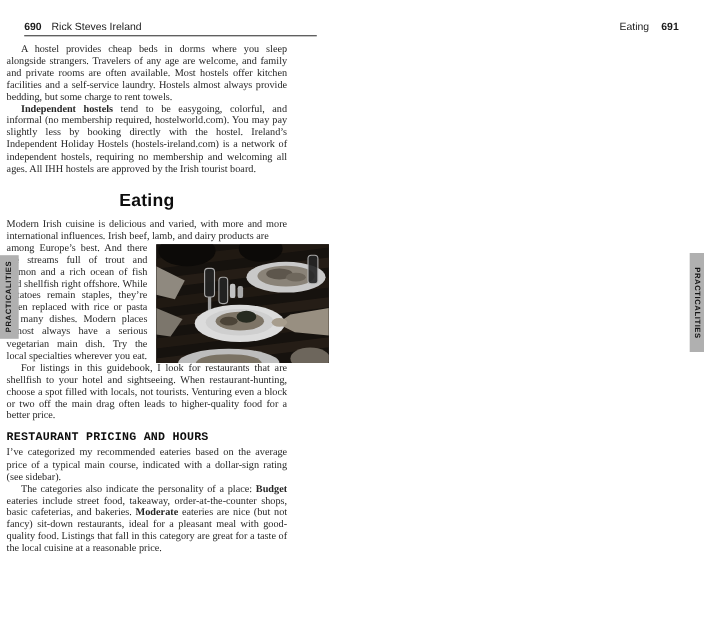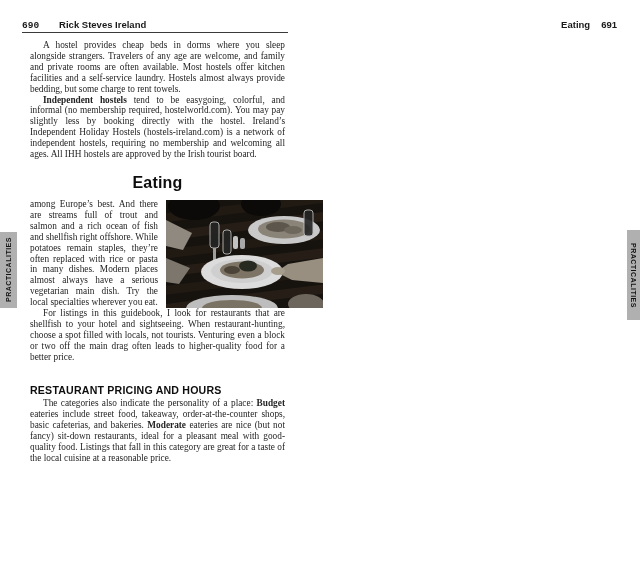--- a/index.html
+++ b/index.html
@@ -8,38 +8,38 @@
     font-family:"Liberation Serif", serif;color:#242424;
   }
   .page{position:absolute;top:0;height:568px;width:320px;}
   .page-left{left:0;}
   .page-right{left:320px;}
 
   
   .runhead{position:absolute;top:19px;font-family:"Liberation Sans",sans-serif;
     font-size:9.5px;color:#1a1a1a;white-space:nowrap;}
   .runhead .num{font-weight:700;}
-  .runhead .rtitle{font-weight:700;}
+  .runhead .rtitle{font-weight:400;}
   .runhead-left{left:22px;}
-  .runhead-left .num{margin-right:20px;font-family:Liberation Mono, monospace;}
+  .runhead-left .num{margin-right:9px;}
   .runhead-right{right:23px;margin-left:35px;}
   .runhead-right .num{margin-left:11px;}
   .headrule{position:absolute;top:32px;height:1px;background:#3a3a3a;}
   .headrule-left{left:22px;width:266px;}
 
   
   .col{position:absolute;text-align:justify;font-size:9.3px;line-height:10.9px;}
-  .col-left{left:30px;top:40px;width:255px;}
+  .col-left{left:6px;top:40px;width:255px;}
   p{margin:0;}
   .ind{text-indent:13px;}
 
   h1.eating{font-family:"Liberation Sans",sans-serif;font-weight:700;font-size:16px;
     line-height:18px;text-align:center;color:#0d0d0d;margin:14px 0 7px 0;letter-spacing:0.2px;}
-  h2.subhead{font-family:Liberation Sans, sans-serif;font-weight:700;font-size:10.6px;
-    line-height:11.5px;color:#0d0d0d;margin:22px 0 2px 0;letter-spacing:0.2px;text-align:left;}
+  h2.subhead{font-family:Liberation Mono, monospace;font-weight:700;font-size:10.6px;
+    line-height:11.5px;color:#0d0d0d;margin:9px 0 2px 0;letter-spacing:0.2px;text-align:left;}
 
   .wrap-row{display:flex;width:293px;margin-top:0;align-items:center;}
   .narrow{width:128px;flex:0 0 128px;}
   .photo{flex:0 0 157px;width:157px;height:108px;margin-left:8px;margin-top:1px;overflow:hidden;background:#17130f;}
 
   
   .tab{position:absolute;background:#b0b0b0;color:#141414;
     font-family:"Liberation Sans",sans-serif;font-weight:700;font-size:7px;
     letter-spacing:0.5px;display:flex;align-items:center;justify-content:center;}
   .tab-left{left:0;top:232px;width:17px;height:76px;writing-mode:vertical-rl;transform:rotate(180deg);}
@@ -53,20 +53,21 @@
     <span class="num">690</span><span class="rtitle">Rick Steves Ireland</span>
   </div>
   <div class="headrule headrule-left"></div>
 
   <div class="col col-left">
     <p class="ind"><span>A hostel provides cheap beds in dorms where you sleep alongside strangers. Travelers of any age are welcome, and family and private rooms are often available. Most hostels offer kitchen facilities and a self-service laundry. Hostels almost always provide bedding, but some charge to rent towels.</span></p>
     <p class="ind"><span style="font-weight: bold;">Independent hostels</span><span> tend to be easygoing, colorful, and informal (no membership required, hostelworld.com). You may pay slightly less by booking directly with the hostel. Ireland’s Independent Holiday Hostels (hostels-ireland.com) is a network of independent hostels, requiring no membership and welcoming all ages. All IHH hostels are approved by the Irish tourist board.</span></p>
 
     <h1 class="eating">Eating</h1>
 
+    <p><span>Modern Irish cuisine is delicious and varied, with more and more international influences. Irish beef, lamb, and dairy products are</span></p>
 
     <div class="wrap-row">
       <p class="narrow"><span>among Europe’s best. And there are streams full of trout and salmon and a rich ocean of fish and shellfish right offshore. While potatoes remain staples, they’re often replaced with rice or pasta in many dishes. Modern places almost always have a serious vegetarian main dish. Try the local specialties wherever you eat.</span></p>
       <div class="photo">
         <svg width="157" height="108" viewBox="0 0 157 108" xmlns="http://www.w3.org/2000/svg">
           <rect x="0" y="0" width="157" height="108" fill="#16120e"></rect>
           <g transform="rotate(-7 78 54)" opacity="0.8">
             <rect x="-20" y="4" width="200" height="9" fill="#241c15"></rect>
             <rect x="-20" y="22" width="200" height="9" fill="#2a2119"></rect>
             <rect x="-20" y="40" width="200" height="9" fill="#241c15"></rect>
@@ -108,20 +109,21 @@
           <ellipse cx="66" cy="108" rx="46" ry="13" fill="#bdbdbd"></ellipse>
           <ellipse cx="66" cy="108" rx="30" ry="8" fill="#7a7264"></ellipse>
           <ellipse cx="140" cy="104" rx="18" ry="10" fill="#6d665c"></ellipse>
         </svg>
       </div>
     </div>
 
     <p class="ind"><span>For listings in this guidebook, I look for restaurants that are shellfish to your hotel and sightseeing. When restaurant-hunting, choose a spot filled with locals, not tourists. Venturing even a block or two off the main drag often leads to higher-quality food for a better price.</span></p>
 
     <h2 class="subhead">RESTAURANT PRICING AND HOURS</h2>
+    <p><span>I’ve categorized my recommended eateries based on the average price of a typical main course, indicated with a dollar-sign rating (see sidebar).</span></p>
     <p class="ind"><span>The categories also indicate the personality of a place: </span><span style="font-weight: bold;">Budget</span><span> eateries include street food, takeaway, order-at-the-counter shops, basic cafeterias, and bakeries. </span><span style="font-weight: bold;">Moderate</span><span> eateries are nice (but not fancy) sit-down restaurants, ideal for a pleasant meal with good-quality food. Listings that fall in this category are great for a taste of the local cuisine at a reasonable price.</span></p>
   </div>
 
   <div class="tab tab-left">PRACTICALITIES</div>
 </div>
 
 <div class="page page-right">
   <div class="runhead runhead-right">
     <span class="rtitle">Eating</span><span class="num">691</span>
   </div>

